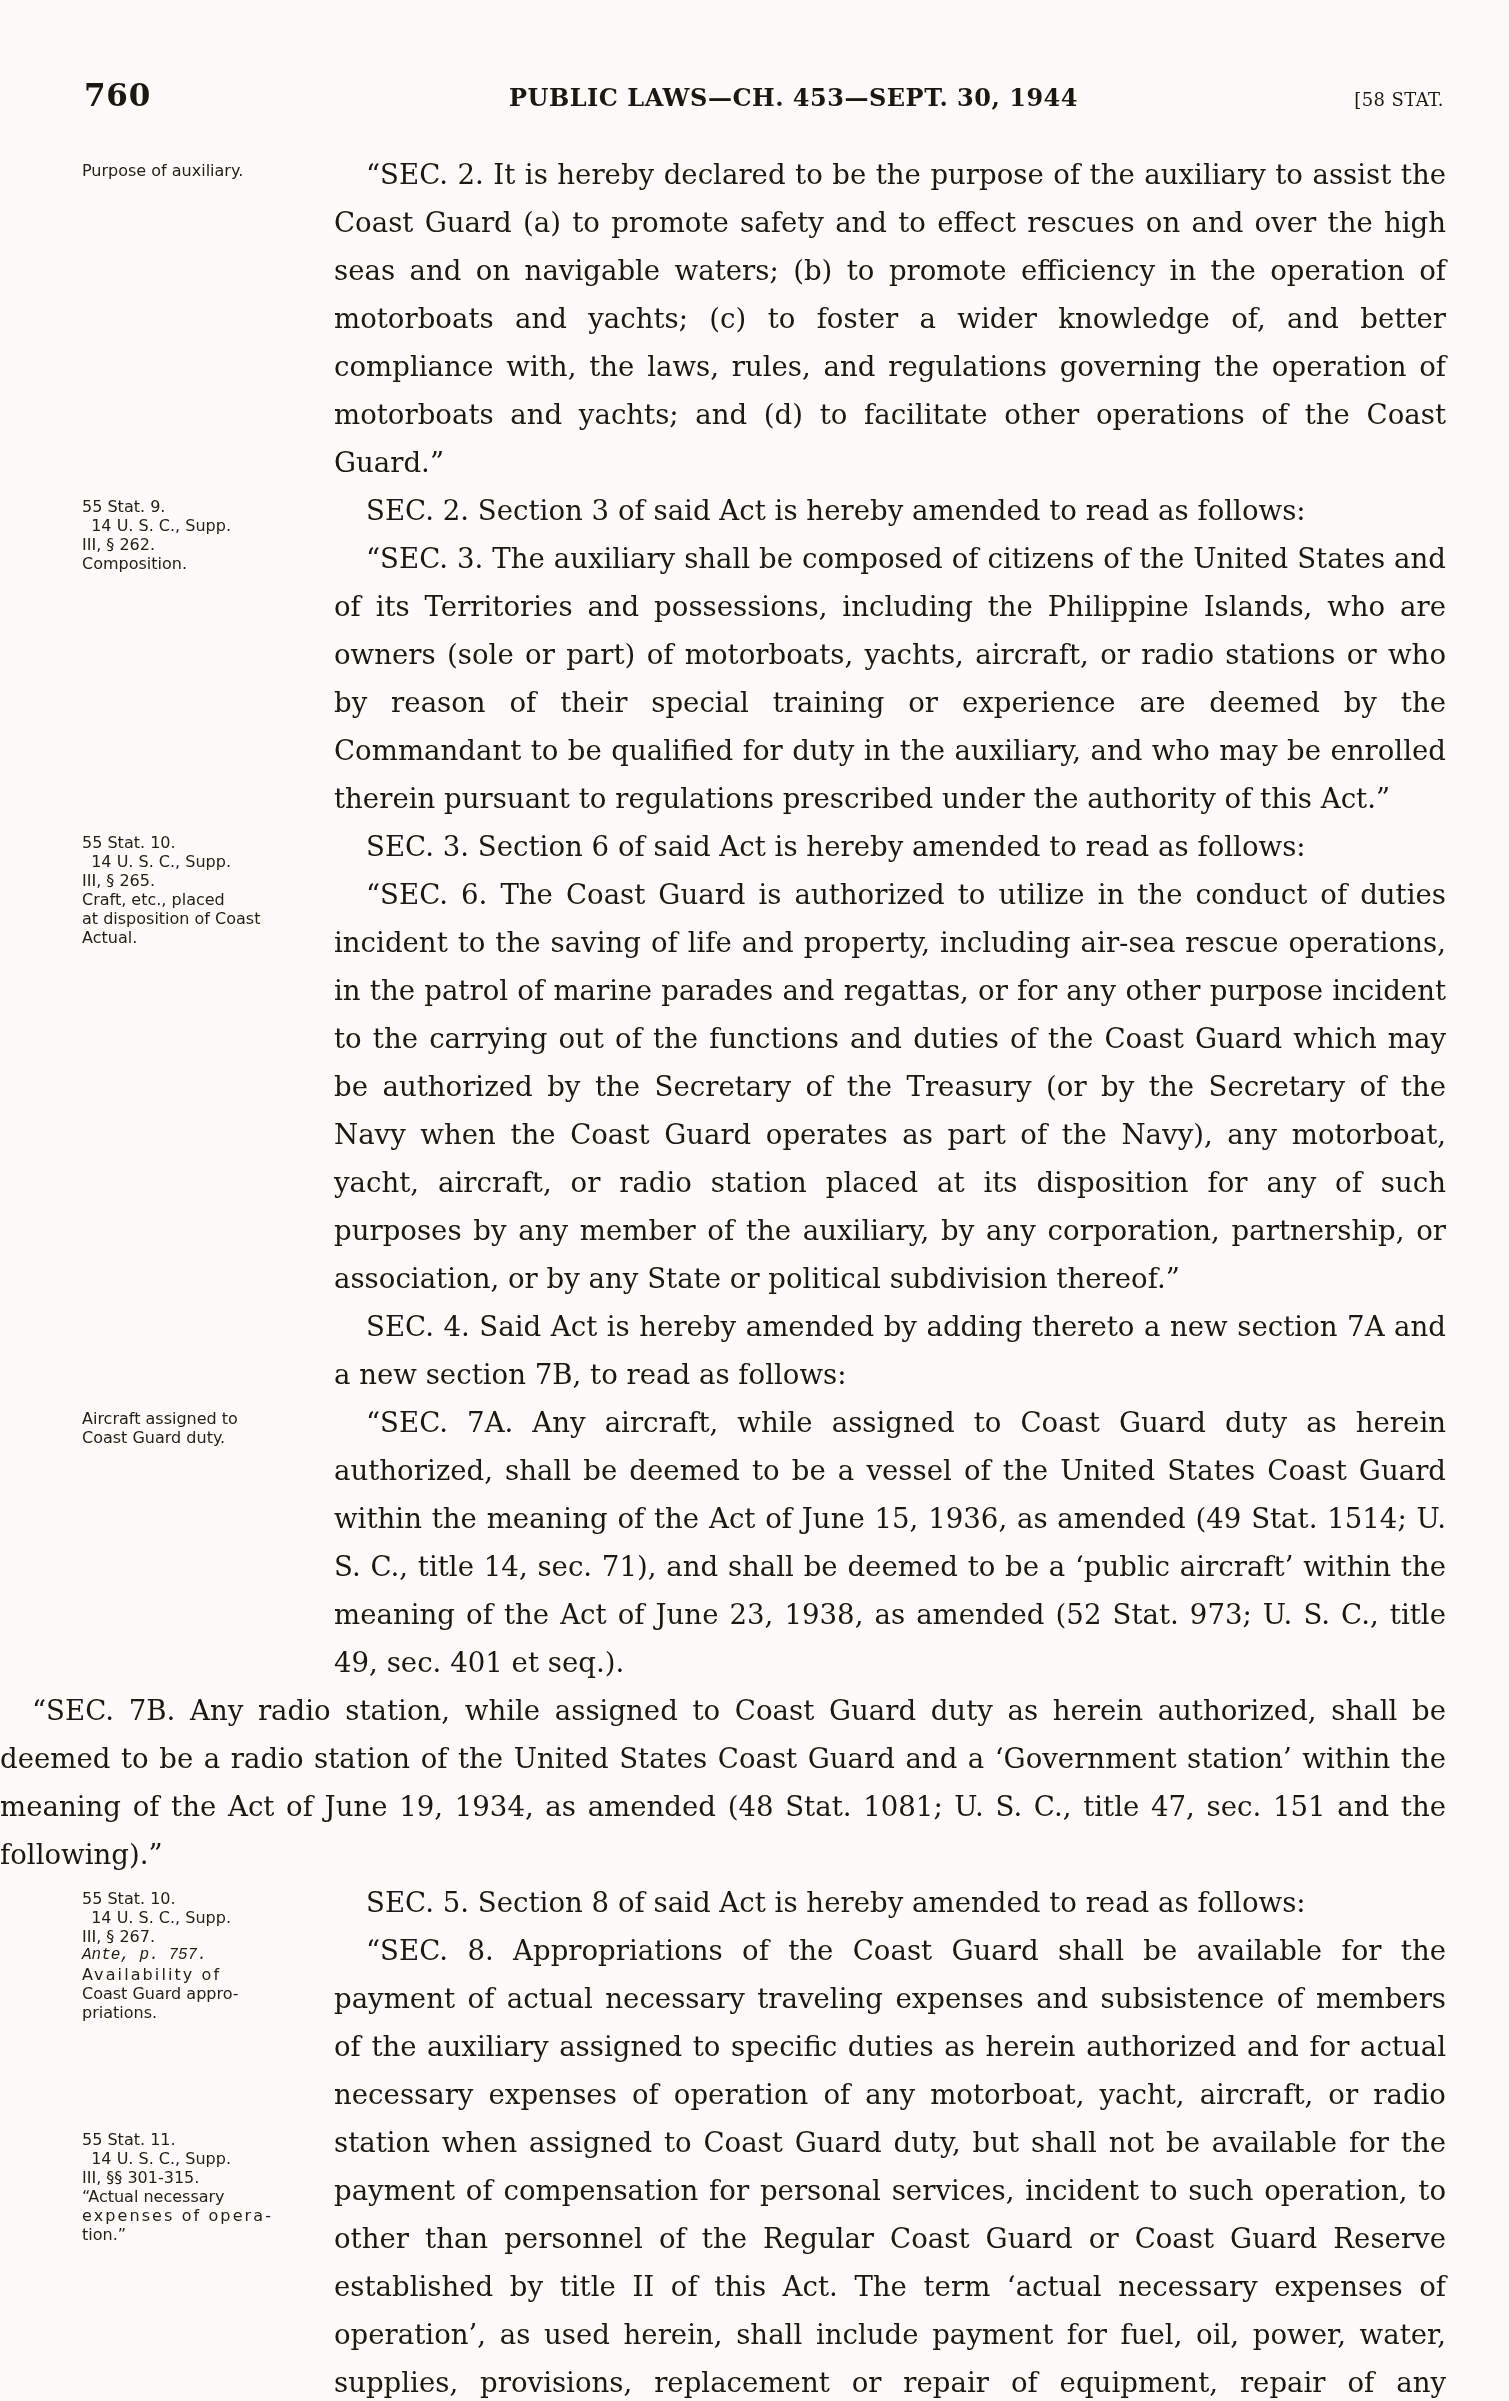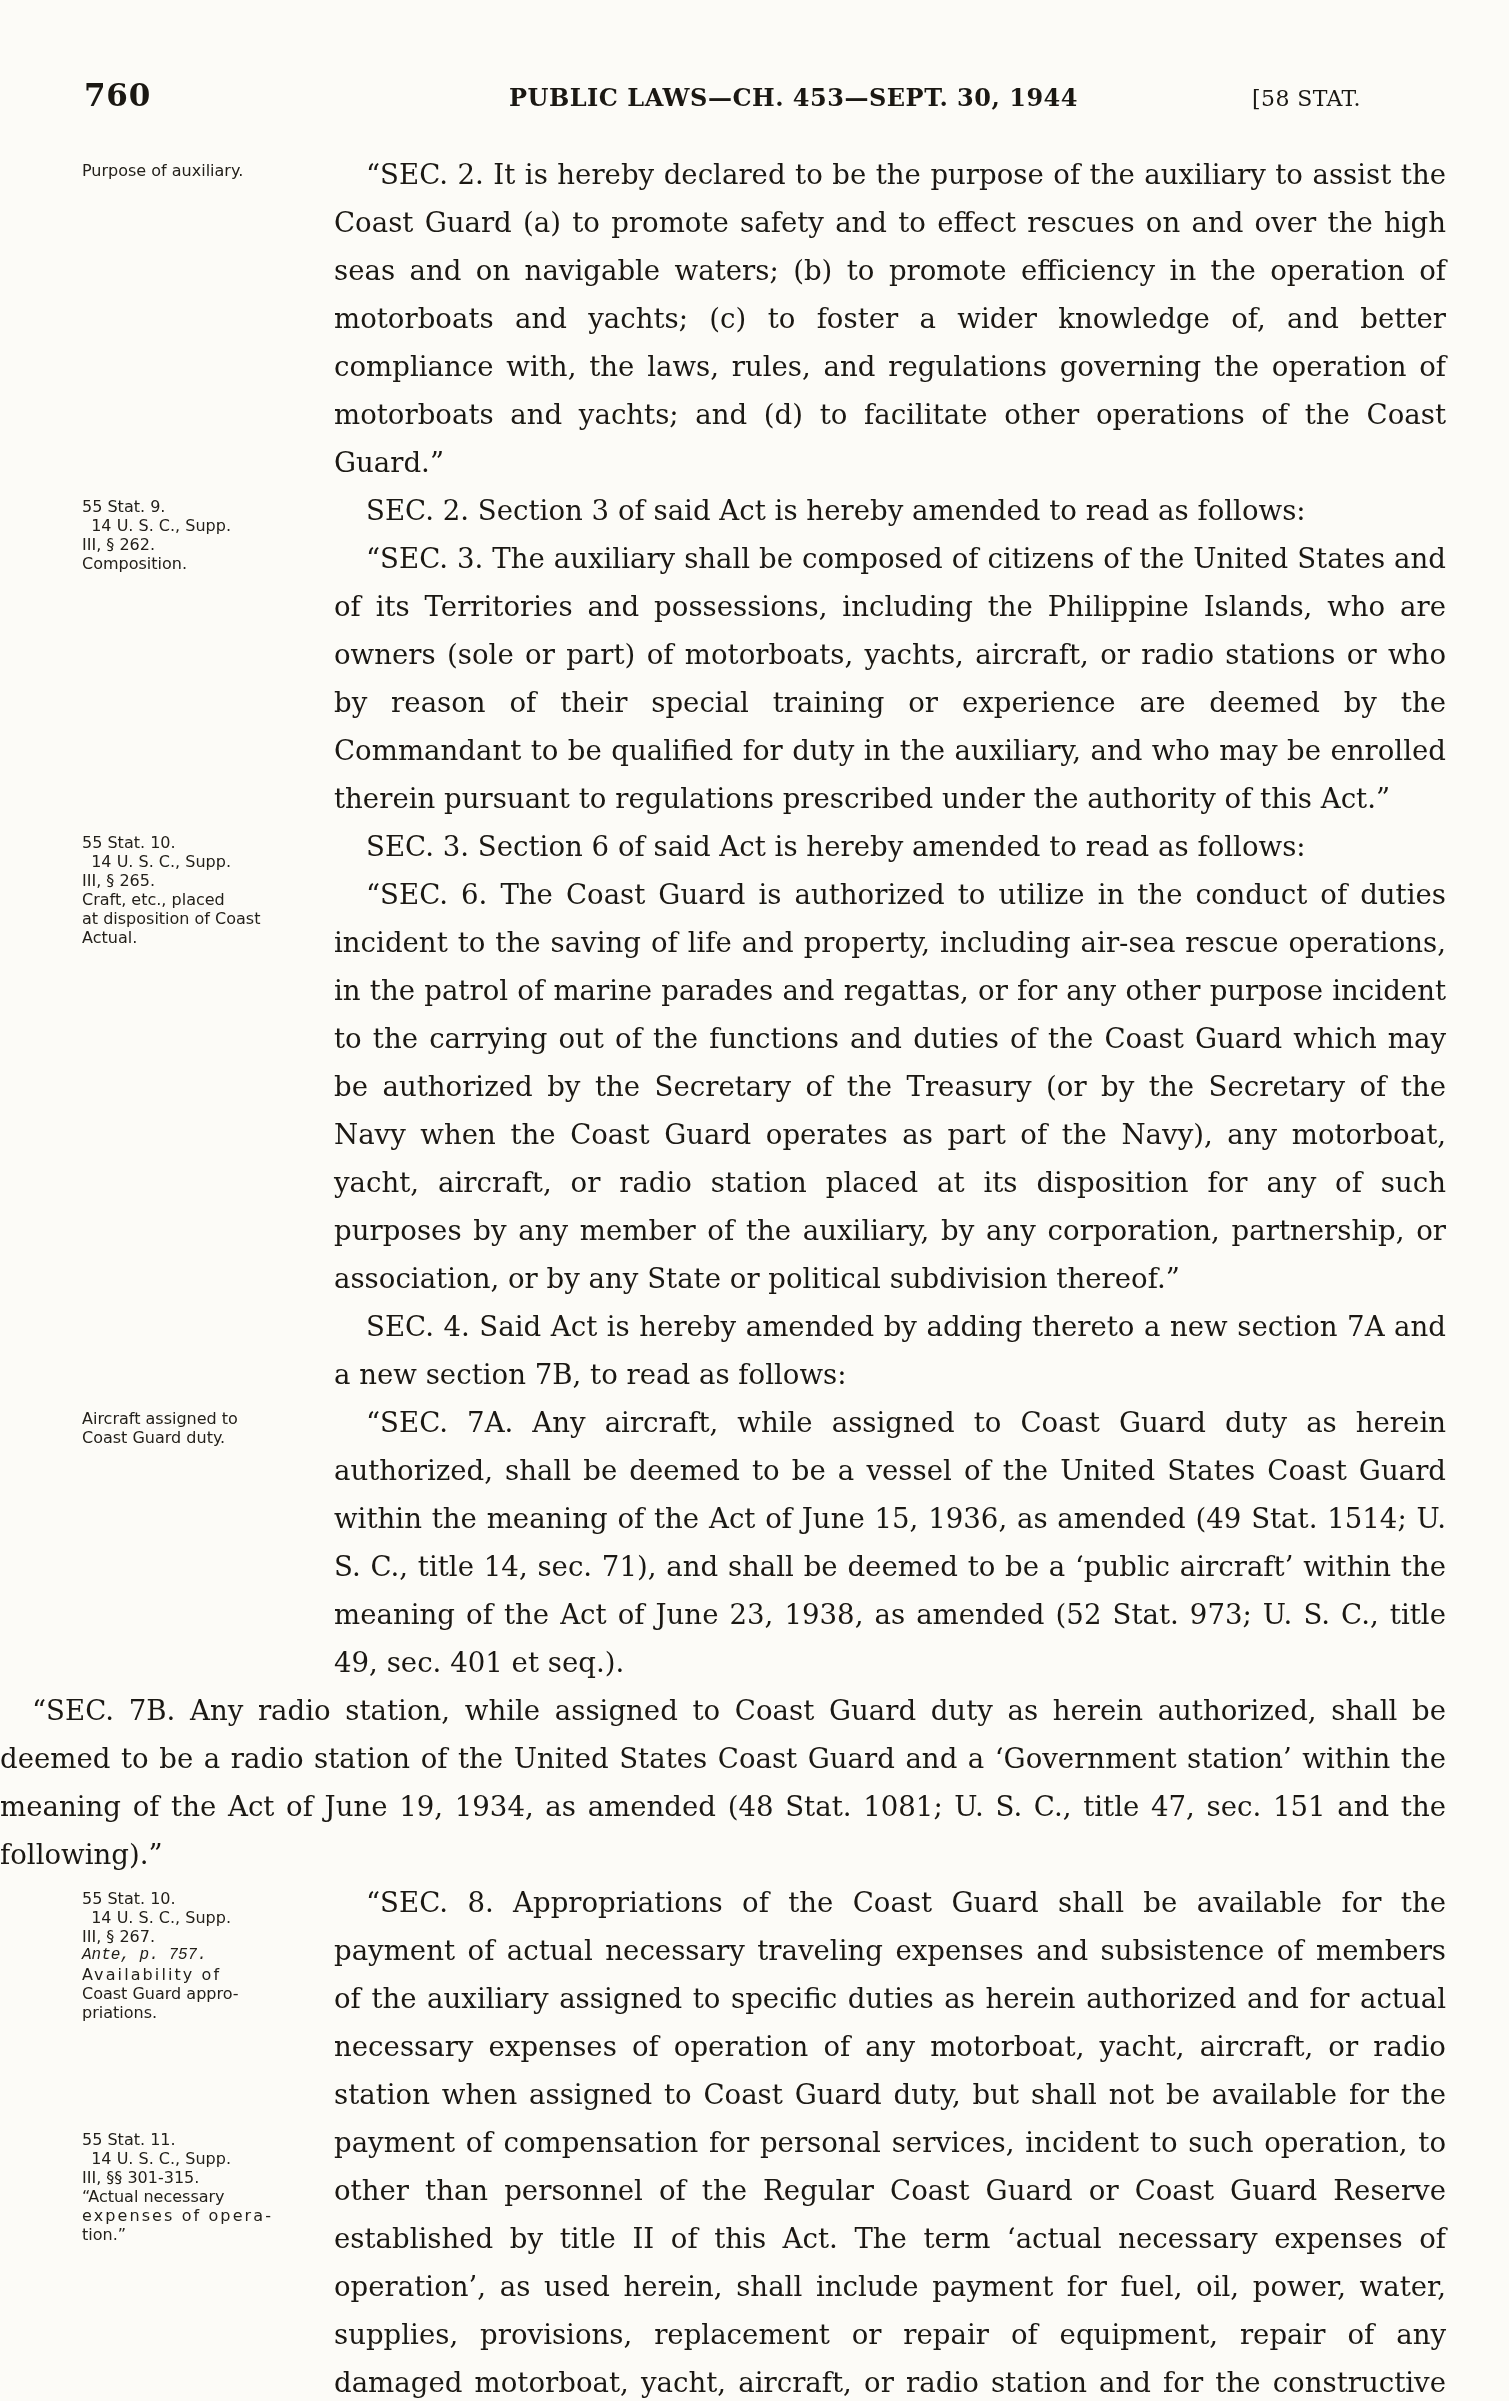--- a/index.html
+++ b/index.html
@@ -27,21 +27,22 @@
   }
   .header-title {
     flex: 1;
     text-align: center;
     font-size: 24px;
     font-weight: bold;
     letter-spacing: 0.5px;
   }
   .header-stat {
     flex: 0 0 192px;
-    font-size: 22px;
+    text-align: right;
+    font-size: 18px;
     letter-spacing: 0.4px;
   }
   
   .body { margin-top: 38px; padding-right: 63px; }
   .block { display: flex; }
   .note-col {
     flex: 0 0 334px;
     position: relative;
     padding: 10px 48px 0 82px;
     font-family: "DejaVu Sans", "Liberation Sans", sans-serif;
@@ -151,19 +152,20 @@
         <div class="note secondary">
           <div class="note-line">55 Stat. 11.</div>
           <div class="note-line cont">14 U. S. C., Supp.</div>
           <div class="note-line">III, §§ 301-315.</div>
           <div class="note-line">“Actual necessary</div>
           <div class="note-line ls">expenses of opera-</div>
           <div class="note-line">tion.”</div>
         </div>
       </div>
       <div class="text-col">
+        <p>SEC. 5. Section 8 of said Act is hereby amended to read as follows:</p>
         <p>“SEC. 8. Appropriations of the Coast Guard shall be available for the payment of actual necessary traveling expenses and subsistence of members of the auxiliary assigned to specific duties as herein authorized and for actual necessary expenses of operation of any motorboat, yacht, aircraft, or radio station when assigned to Coast Guard duty, but shall not be available for the payment of compensation for personal services, incident to such operation, to other than personnel of the Regular Coast Guard or Coast Guard Reserve established by title II of this Act. The term ‘actual necessary expenses of operation’, as used herein, shall include payment for fuel, oil, power, water, supplies, provisions, replacement or repair of equipment, repair of any damaged motorboat, yacht, aircraft, or radio station and for the constructive or actual loss of any motorboat, yacht, aircraft, or radio station where it is determined, under applicable regulations, that responsibility for the loss or damage necessitating such replacement or repair of equipment, or for the damage or constructive or actual loss of such motorboat, yacht, aircraft, or radio station rests with the Coast Guard.”</p>
       </div>
     </div>
 
   </div>
 </div>
 
 
 </body></html>

